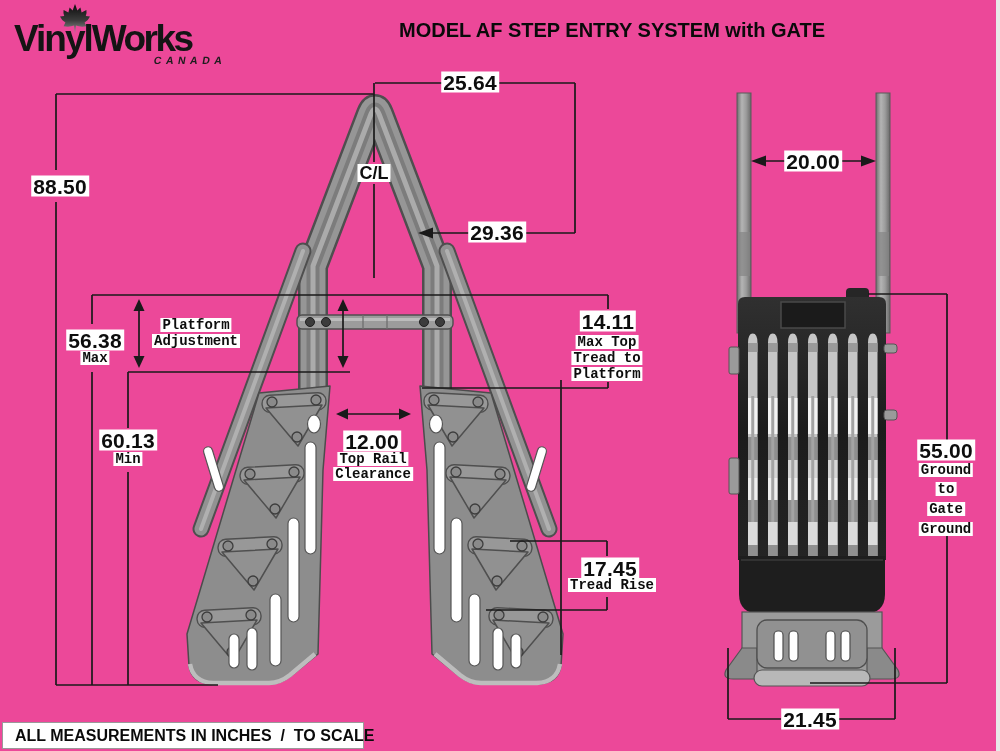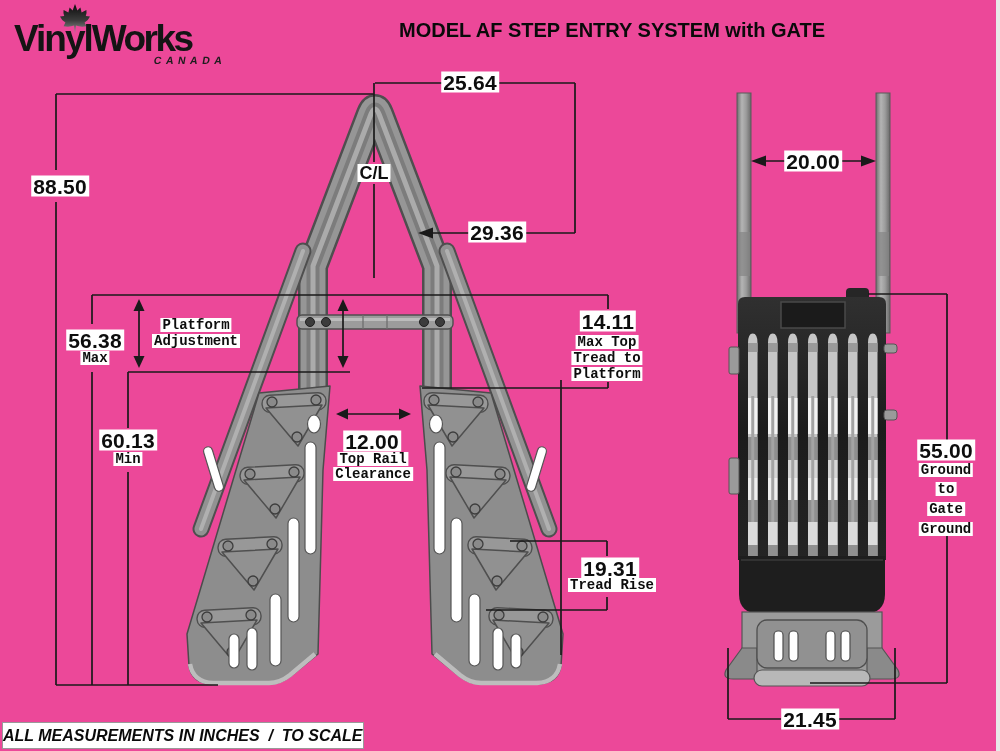--- a/index.html
+++ b/index.html
@@ -14,22 +14,22 @@
   .title{position:absolute;left:612px;top:30px;transform:translate(-50%,-50%);
          font-size:20px;font-weight:800;color:#0a0a0a;white-space:nowrap;z-index:2;}
   .logo{position:absolute;left:10px;top:4px;width:218px;height:62px;z-index:2;}
   .leaf{position:absolute;left:42px;top:0;z-index:1;}
   .brand{position:absolute;left:4px;top:14px;font-size:37px;font-weight:800;
          letter-spacing:-2px;color:#141414;z-index:2;}
   .brand .w2{letter-spacing:-2.5px;}
   .canada{position:absolute;right:2px;top:50px;font-size:10.5px;font-weight:700;
           letter-spacing:4.5px;color:#1d1d1d;transform:skewX(-10deg);z-index:2;}
   .footer{position:absolute;left:2px;top:722px;width:362px;height:27px;border:1px solid #999;
-          background:#fff;display:flex;align-items:center;padding-left:0;
-          box-sizing:border-box;z-index:2;font-style:italic;}
+          background:#fff;display:flex;align-items:center;padding-left:12px;
+          box-sizing:border-box;z-index:2;}
   .footer span{font-size:16px;font-weight:800;color:#0a0a0a;white-space:pre;}
 </style>
 </head>
 <body>
 
 <div class="canvas">
 
   <div class="logo">
     <svg class="leaf" width="46" height="30" viewBox="0 0 100 100">
       <defs>
@@ -259,21 +259,21 @@
   <div class="lbl s13" style="left:196px;top:341px">Adjustment</div>
   <div class="lbl v17" style="left:128px;top:440px">60.13</div>
   <div class="lbl s13" style="left:128px;top:459px">Min</div>
   <div class="lbl v17" style="left:608px;top:321px">14.11</div>
   <div class="lbl s13" style="left:607px;top:342px">Max Top</div>
   <div class="lbl s13" style="left:607px;top:358px">Tread to</div>
   <div class="lbl s13" style="left:607px;top:374px">Platform</div>
   <div class="lbl v17" style="left:372px;top:441px">12.00</div>
   <div class="lbl s13" style="left:373px;top:459px">Top Rail</div>
   <div class="lbl s13" style="left:373px;top:474px">Clearance</div>
-  <div class="lbl v17" style="left:610px;top:568px">19.31</div>
+  <div class="lbl v17" style="left:610px;top:568px">17.45</div>
   <div class="lbl s13" style="left:612px;top:585px">Tread Rise</div>
   <div class="lbl v17" style="left:813px;top:161px">20.00</div>
   <div class="lbl v17" style="left:946px;top:450px">55.00</div>
   <div class="lbl s13" style="left:946px;top:470px">Ground</div>
   <div class="lbl s13" style="left:946px;top:489px">to</div>
   <div class="lbl s13" style="left:946px;top:509px">Gate</div>
   <div class="lbl s13" style="left:946px;top:529px">Ground</div>
   <div class="lbl v17" style="left:810px;top:719px">21.45</div>
 
   <div class="footer">

